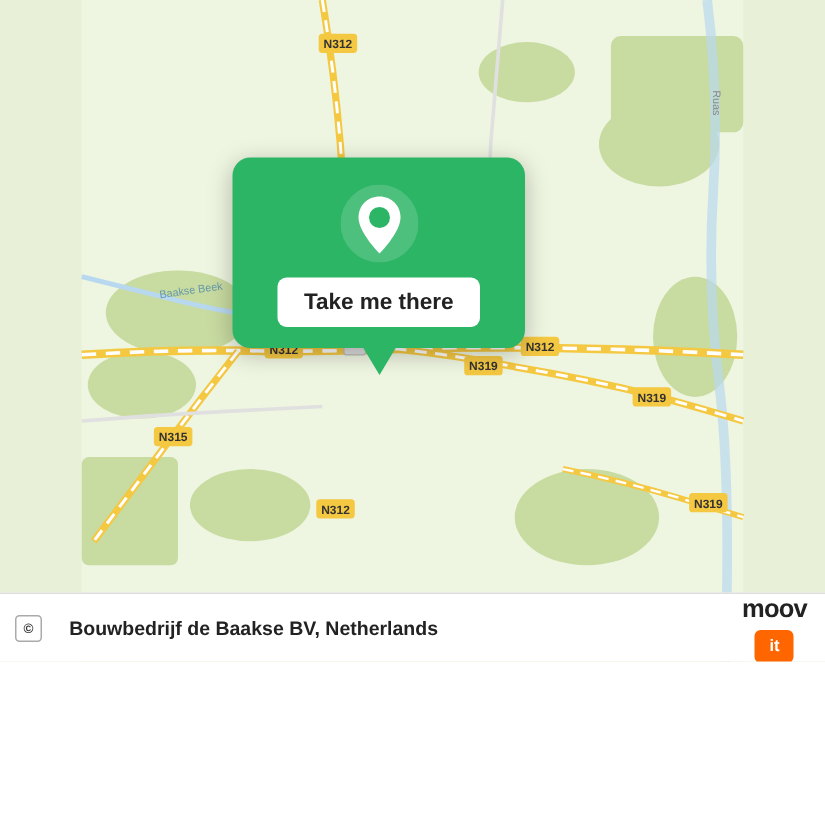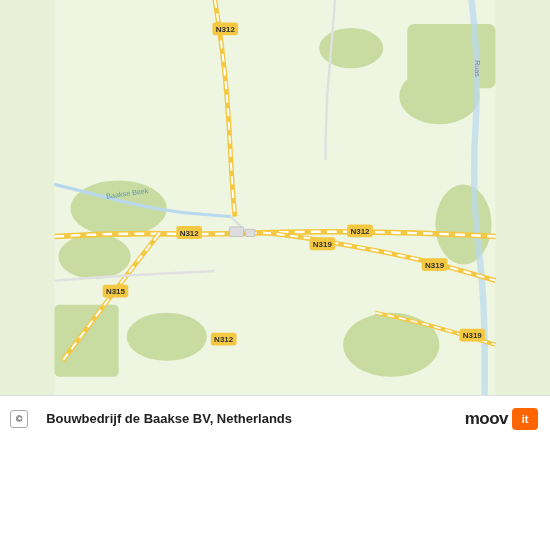--- a/index.html
+++ b/index.html
@@ -113,20 +113,21 @@
     #footer-title {
       font-size: 13px;
       font-weight: 600;
       color: #222;
     }
 
     #moovit-logo {
       display: flex;
       align-items: center;
       gap: 4px;
+      flex-direction: column;
     }
 
     #moovit-text {
       font-size: 18px;
       font-weight: 700;
       color: #222;
       letter-spacing: -0.5px;
     }
 
     #moovit-dot {
@@ -211,20 +212,30 @@
     <text x="76" y="367" text-anchor="middle" font-size="10" font-weight="bold" fill="#333">N315</text>
 
     <text x="65" y="248" font-size="9" fill="#6699aa" transform="rotate(-8,65,248)">Baakse Beek</text>
 
     <text x="525" y="75" font-size="9" fill="#888" transform="rotate(90,525,75)">Ruas</text>
 
     <rect x="218" y="283" width="18" height="12" rx="2" fill="#ddd" stroke="#bbb" stroke-width="1"></rect>
     <rect x="238" y="286" width="12" height="9" rx="1" fill="#ddd" stroke="#bbb" stroke-width="1"></rect>
   </svg>
 
+  <div id="popup-card">
+
+    <svg id="pin-icon" viewBox="0 0 52 52" xmlns="http://www.w3.org/2000/svg">
+      <circle cx="26" cy="26" r="26" fill="rgba(255,255,255,0.15)"></circle>
+      <path d="M26 8 C18 8 12 14 12 22 C12 32 26 46 26 46 C26 46 40 32 40 22 C40 14 34 8 26 8 Z" fill="white"></path>
+      <circle cx="26" cy="22" r="7" fill="#2db566"></circle>
+    </svg>
+
+    <button id="take-me-there-btn">Take me there</button>
+  </div>
 
   <div id="footer">
     <div id="footer-left">
       <div id="osm-logo">©</div>
       &nbsp;&nbsp;
       <span id="footer-title">Bouwbedrijf de Baakse BV, Netherlands</span>
     </div>
     <div id="moovit-logo">
       <span id="moovit-text" style="font-weight: 900; font-size: 17px; color: rgb(34, 34, 34); letter-spacing: -0.5px;">moov</span>
       <div id="moovit-dot" style="background: rgb(255, 102, 0); border-radius: 4px; width: 26px; height: 22px; display: inline-flex; align-items: center; justify-content: center; color: white; font-size: 11px; font-weight: bold; text-align: center;">it</div>

